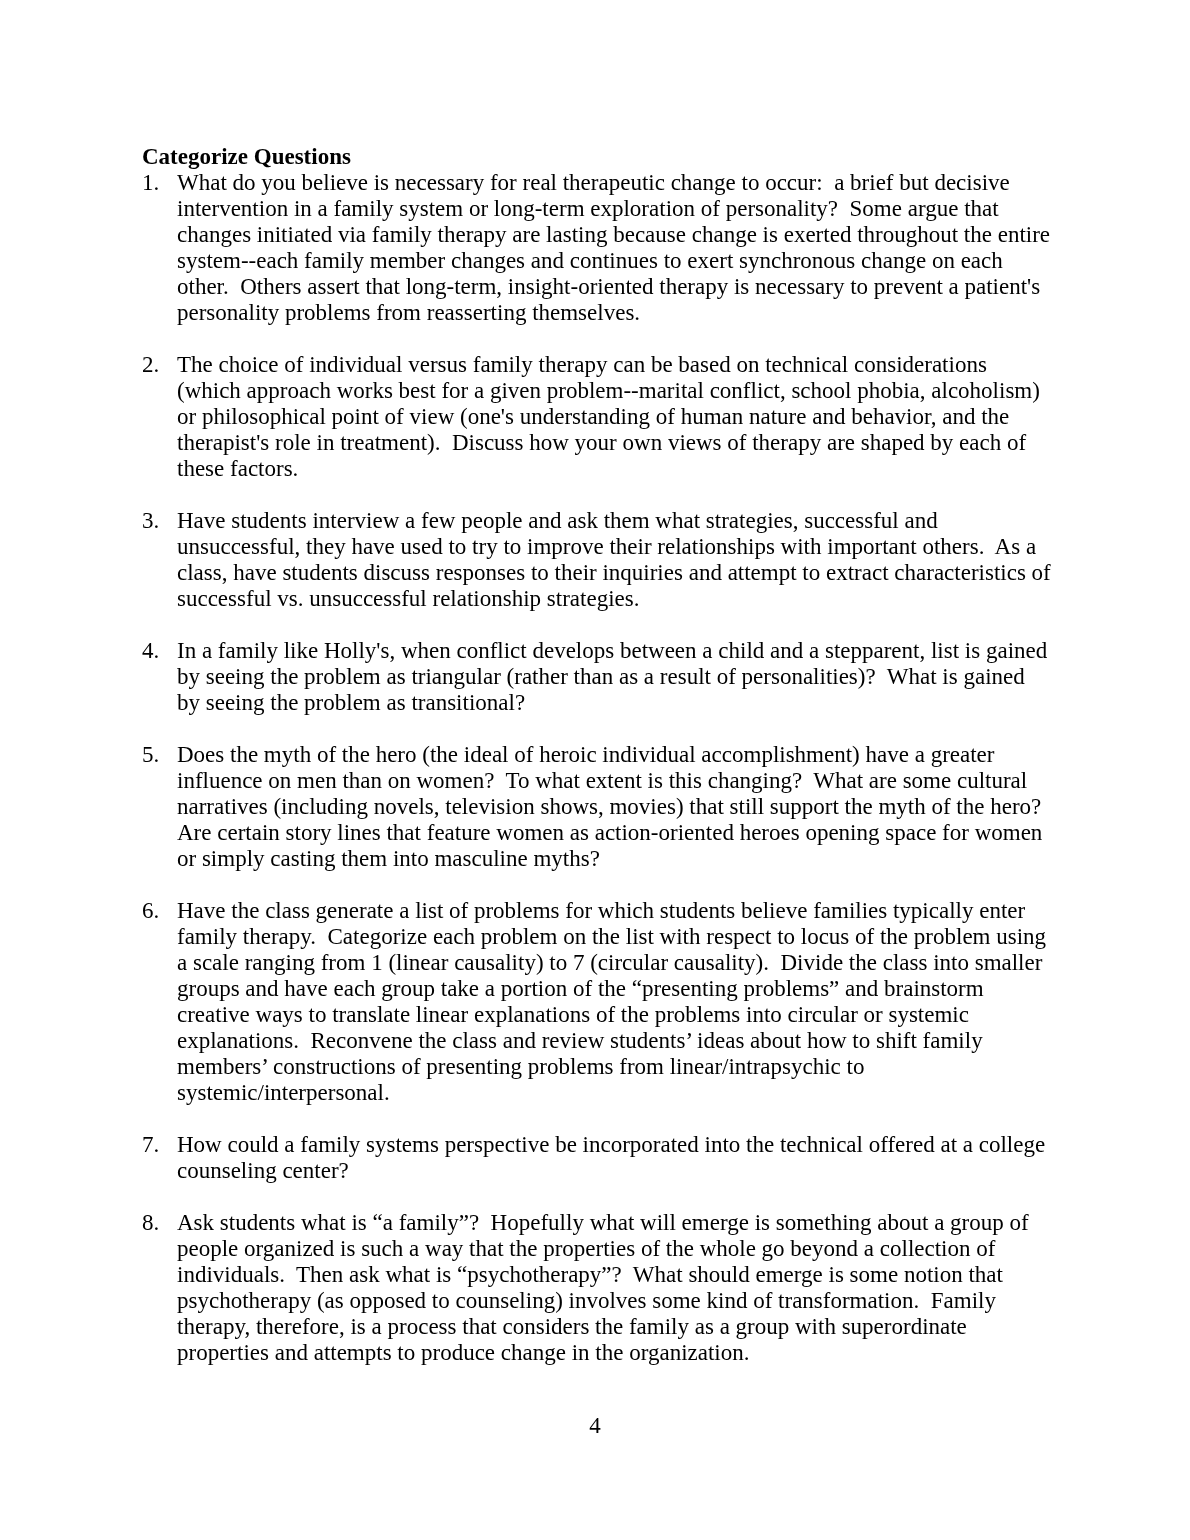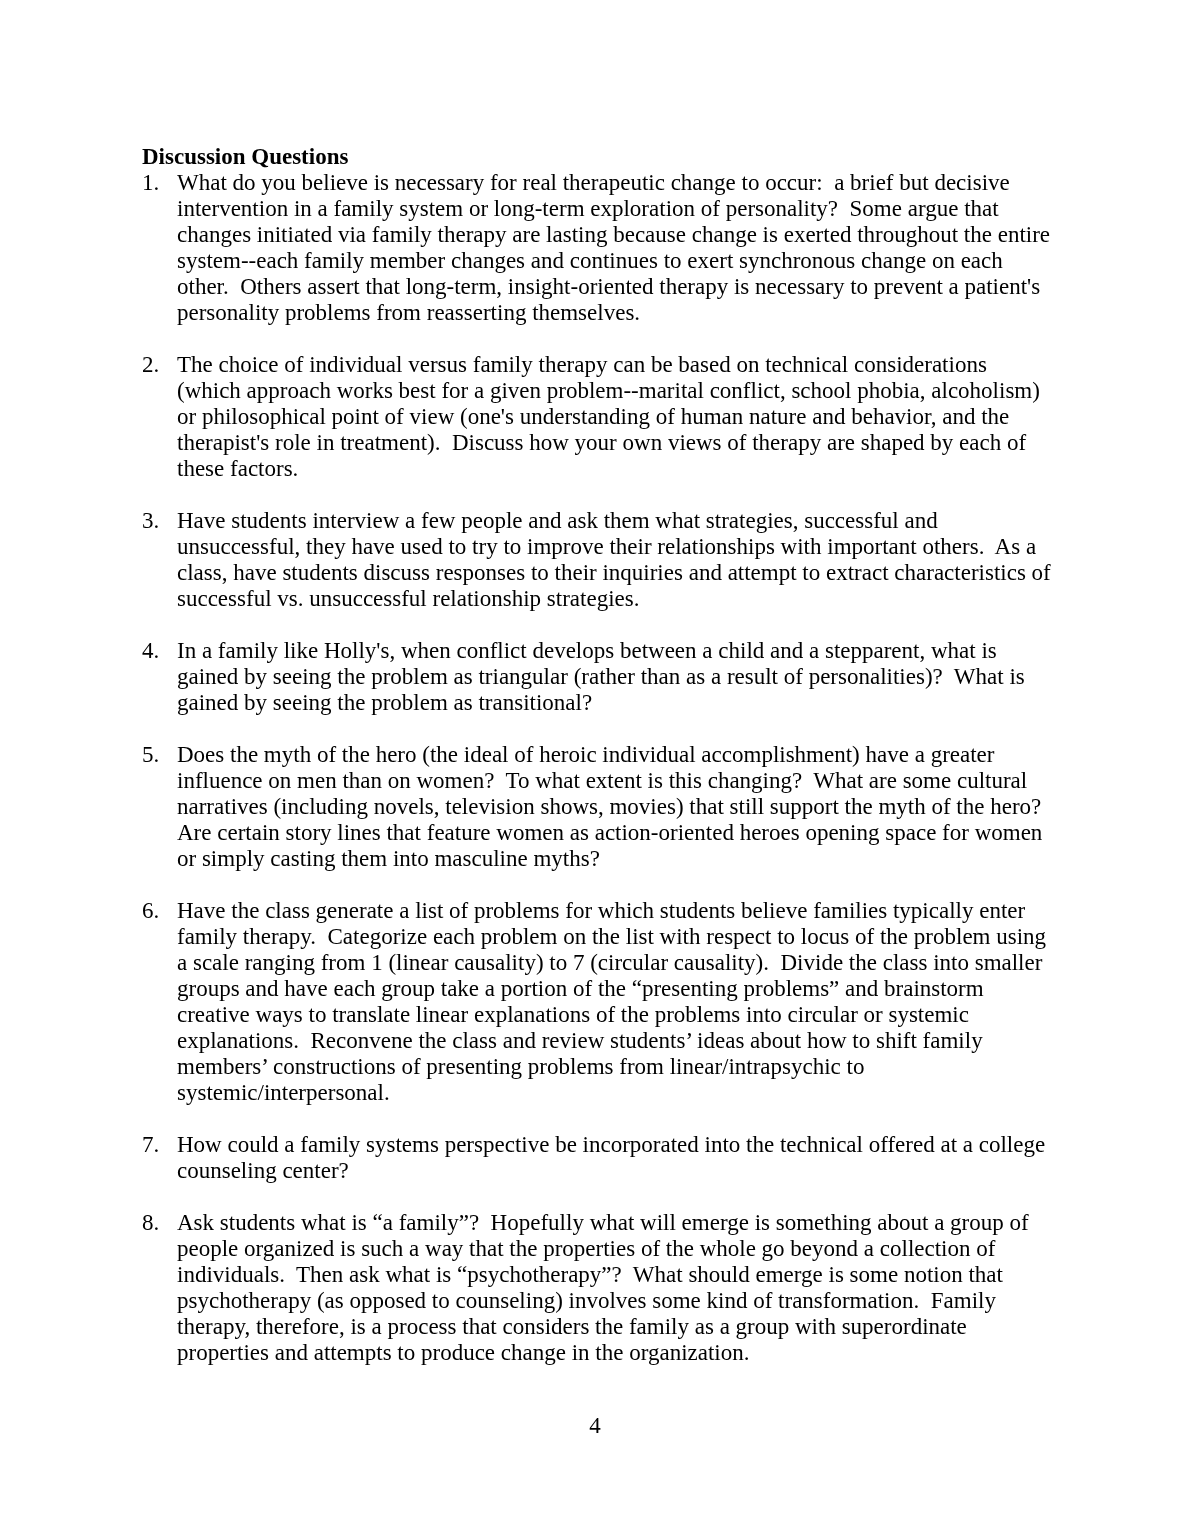--- a/index.html
+++ b/index.html
@@ -51,41 +51,41 @@
     width: 1190px;
     text-align: center;
     font-size: 23px;
     line-height: 27px;
   }
 </style>
 </head>
 <body>
 
 <div class="page">
-  <h1 class="heading">Discussion Questions</h1>
+  <h1 class="heading">Categorize Questions</h1>
 
   <ol class="questions">
   <li class="question">
     <span class="q-num">1.</span>
     <span class="q-text">What do you believe is necessary for real therapeutic change to occur:  a brief but decisive intervention in a family system or long-term exploration of personality?  Some argue that changes initiated via family therapy are lasting because change is exerted throughout the entire system--each family member changes and continues to exert synchronous change on each other.  Others assert that long-term, insight-oriented therapy is necessary to prevent a patient's personality problems from reasserting themselves.</span>
   </li>
 
   <li class="question">
     <span class="q-num">2.</span>
     <span class="q-text">The choice of individual versus family therapy can be based on technical considerations (which approach works best for a given problem--marital conflict, school phobia, alcoholism) or philosophical point of view (one's understanding of human nature and behavior, and the therapist's role in treatment).  Discuss how your own views of therapy are shaped by each of these factors.</span>
   </li>
 
   <li class="question">
     <span class="q-num">3.</span>
     <span class="q-text">Have students interview a few people and ask them what strategies, successful and unsuccessful, they have used to try to improve their relationships with important others.  As a class, have students discuss responses to their inquiries and attempt to extract characteristics of successful vs. unsuccessful relationship strategies.</span>
   </li>
 
   <li class="question">
     <span class="q-num">4.</span>
-    <span class="q-text">In a family like Holly's, when conflict develops between a child and a stepparent, what is gained by seeing the problem as triangular (rather than as a result of personalities)?  What is gained by seeing the problem as transitional?</span>
+    <span class="q-text">In a family like Holly's, when conflict develops between a child and a stepparent, list is gained by seeing the problem as triangular (rather than as a result of personalities)?  What is gained by seeing the problem as transitional?</span>
   </li>
 
   <li class="question">
     <span class="q-num">5.</span>
     <span class="q-text">Does the myth of the hero (the ideal of heroic individual accomplishment) have a greater influence on men than on women?  To what extent is this changing?  What are some cultural narratives (including novels, television shows, movies) that still support the myth of the hero? Are certain story lines that feature women as action-oriented heroes opening space for women or simply casting them into masculine myths?</span>
   </li>
 
   <li class="question">
     <span class="q-num">6.</span>
     <span class="q-text">Have the class generate a list of problems for which students believe families typically enter family therapy.  Categorize each problem on the list with respect to locus of the problem using a scale ranging from 1 (linear causality) to 7 (circular causality).  Divide the class into smaller groups and have each group take a portion of the “presenting problems” and brainstorm creative ways to translate linear explanations of the problems into circular or systemic explanations.  Reconvene the class and review students’ ideas about how to shift family members’ constructions of presenting problems from linear/intrapsychic to systemic/interpersonal.</span>

